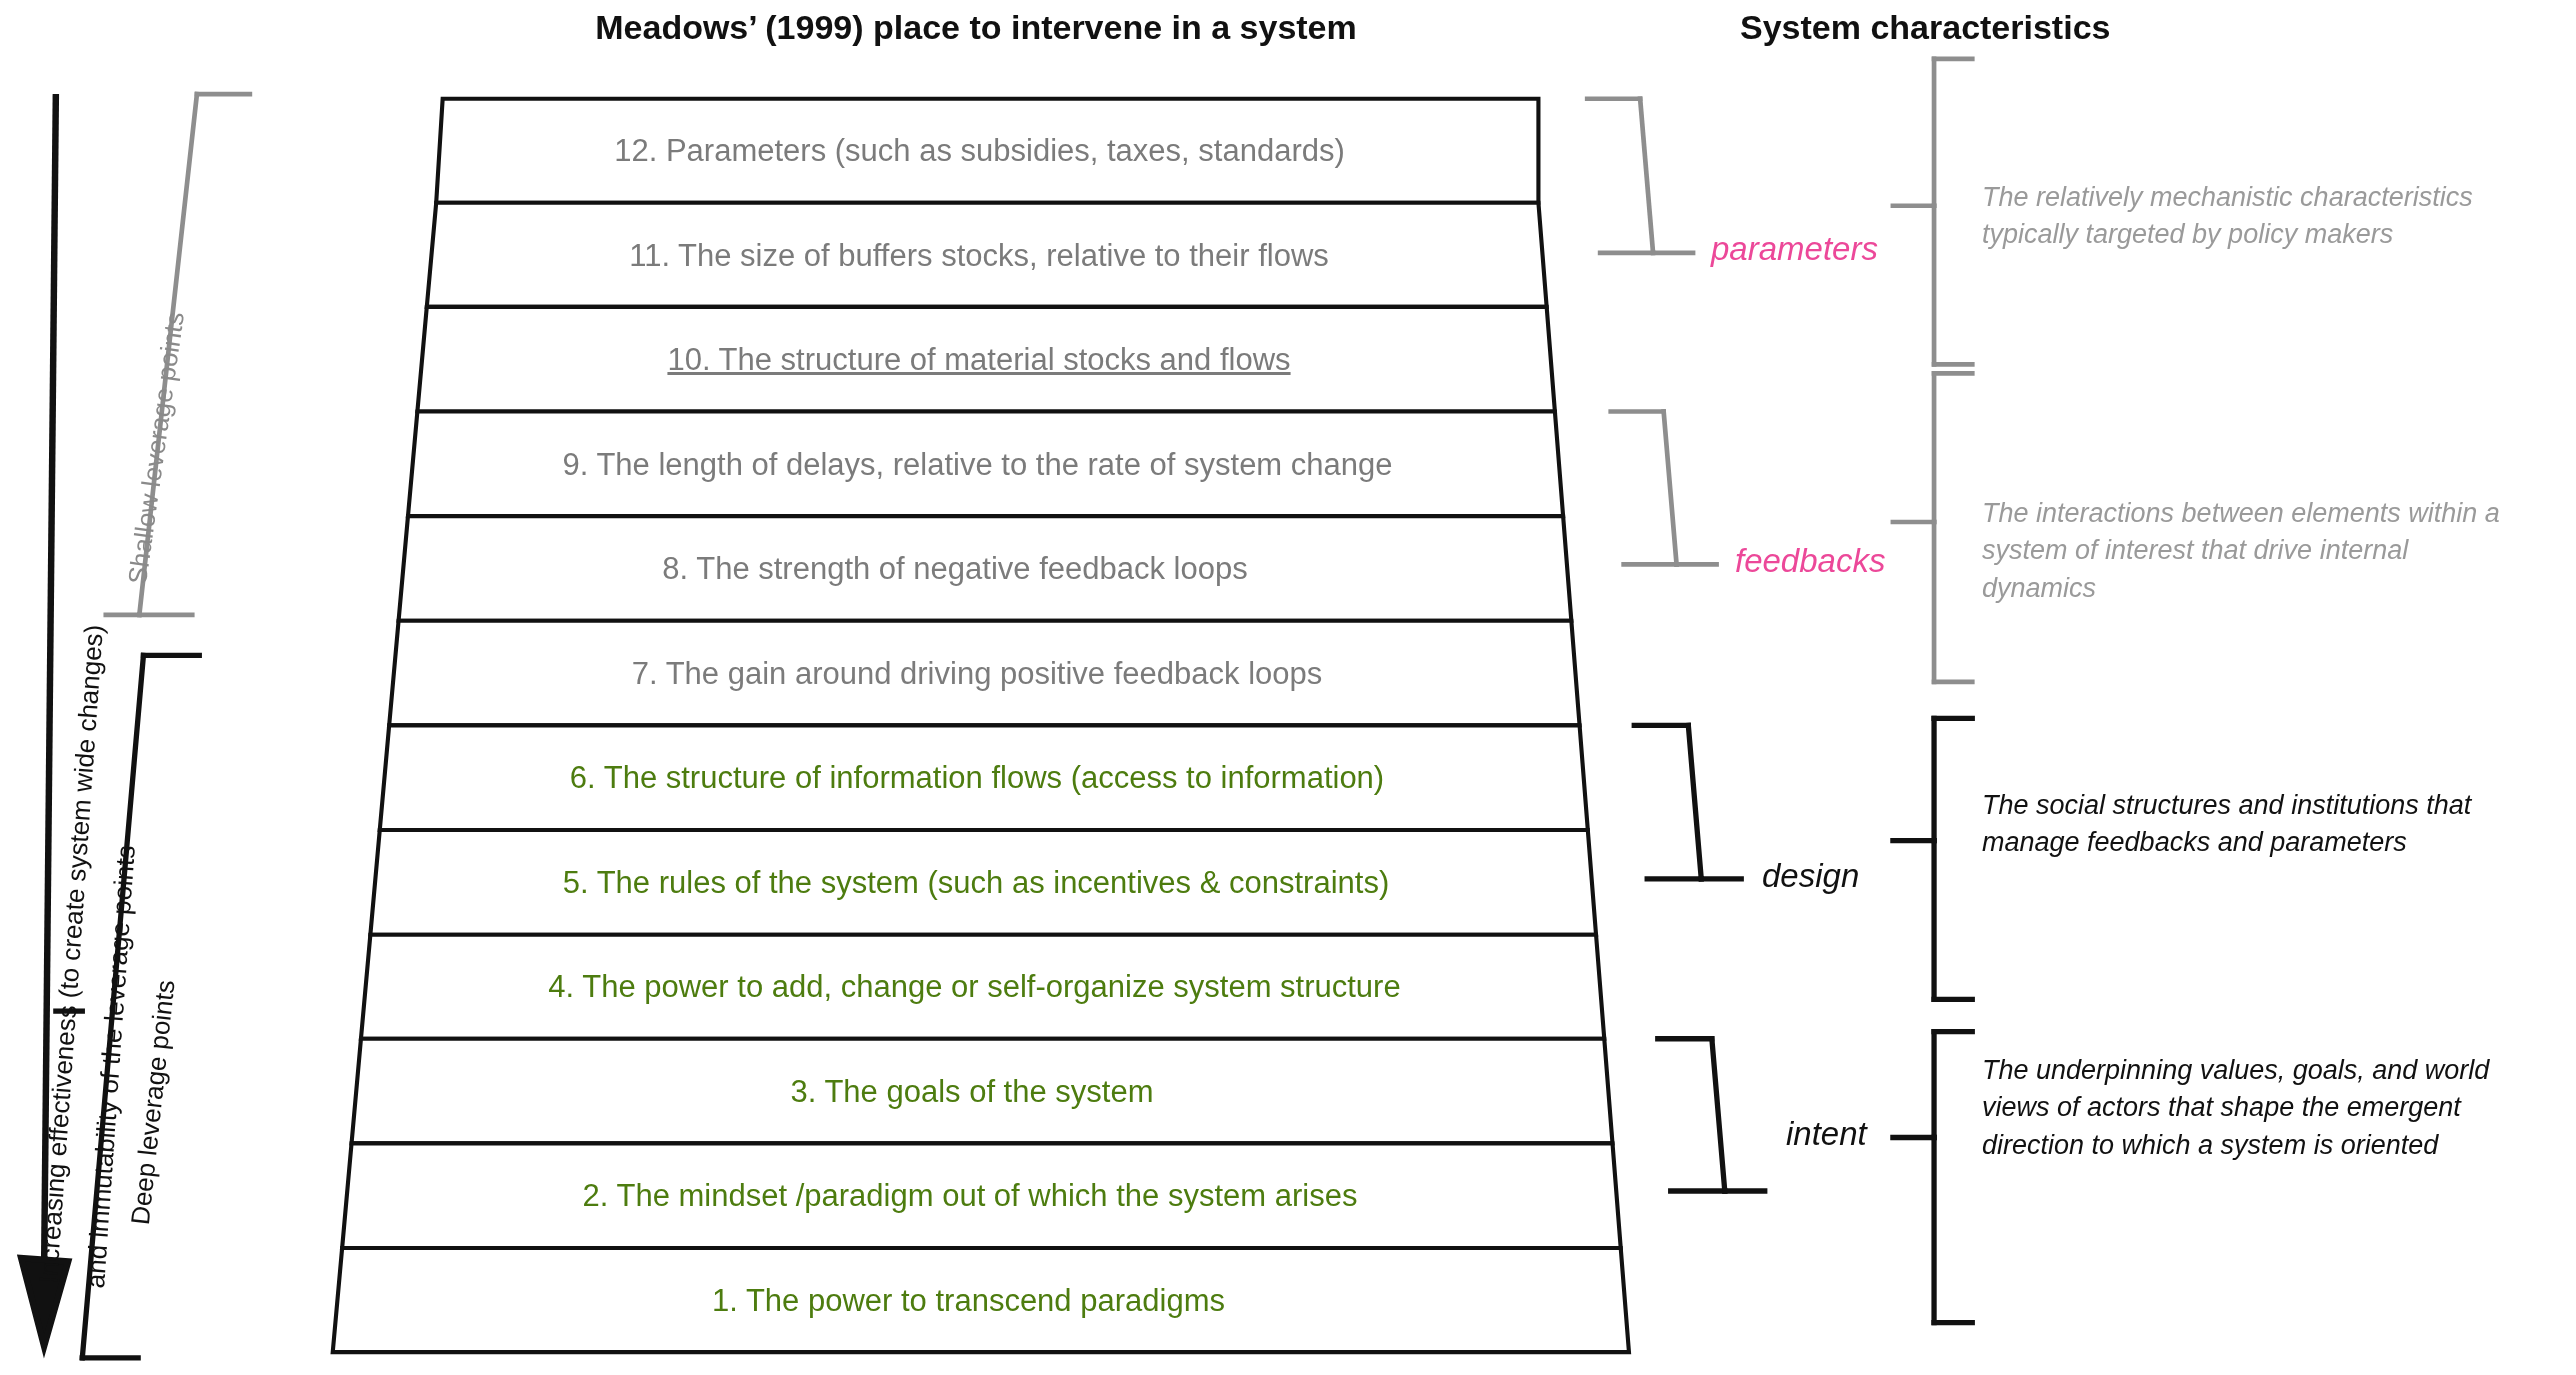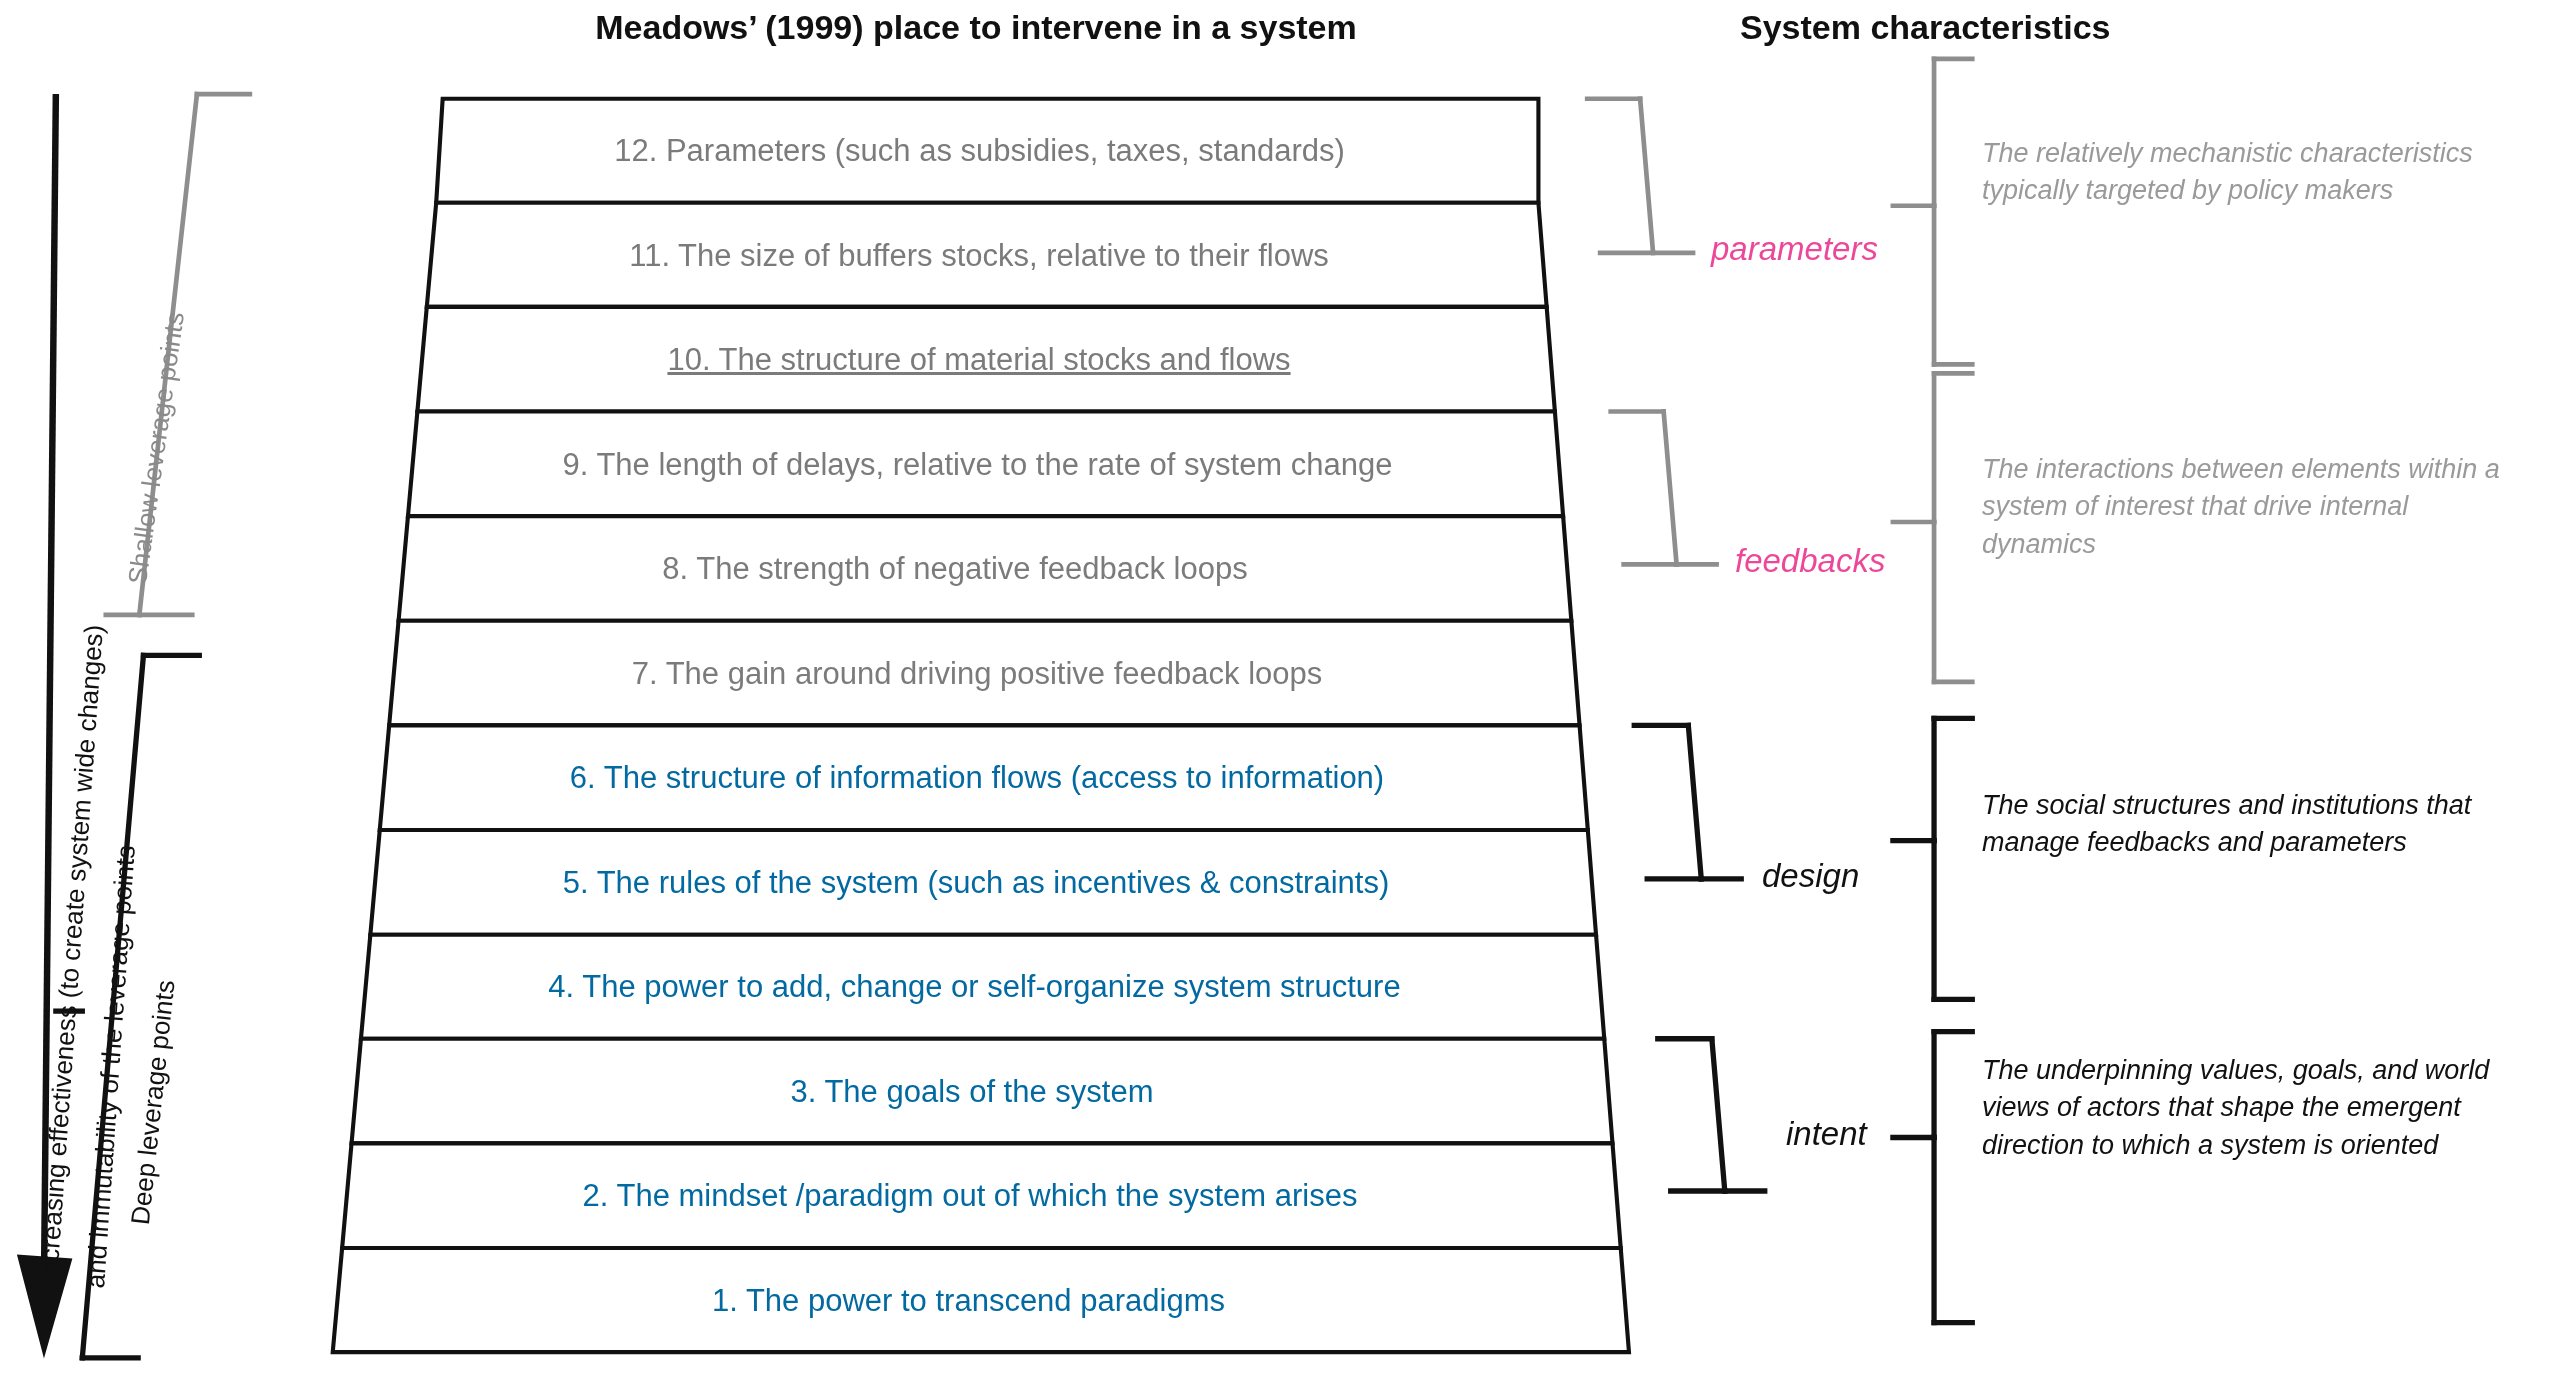--- a/index.html
+++ b/index.html
@@ -13,35 +13,35 @@
   #title-left{left:447px;top:8.2px;width:1058px;text-align:center;font-size:34px;}
   #title-right{left:1740px;top:8.2px;width:529px;text-align:left;font-size:34px;}
 
   
   svg.lines{position:absolute;left:0;top:0;width:2576px;height:1375px;overflow:visible;}
 
   
   .row-label{position:absolute;text-align:center;white-space:nowrap;
              font-size:31px;line-height:1;}
   .row-label.shallow{color:#7b7b7b;}
-  .row-label.deep{color:#0369a1;}
+  .row-label.deep{color:#4d7c0f;}
 
   
   .vert{position:absolute;white-space:nowrap;font-size:26px;color:#111111;
         transform-origin:0 0;}
   .vert.grey{color:#8a8a8a;}
 
   
   .cat{position:absolute;font-style:italic;font-size:33px;white-space:nowrap;}
   .cat.grey{color:#ec4899;}
   .cat.dark{color:#111111;}
 
   
   .desc{position:absolute;font-style:italic;font-size:27px;line-height:1.38;width:564px;}
-  .desc.grey{color:#9a9a9a;}
+  .desc.grey{color:#9a9a9a;margin-top:44px;}
   .desc.dark{color:#111111;}
 </style>
 </head>
 <body>
 
 <div class="stage">
 
   <div class="title" id="title-left">Meadows’ (1999) place to intervene in a system</div>
 
   <div class="title" id="title-right">System characteristics</div>

